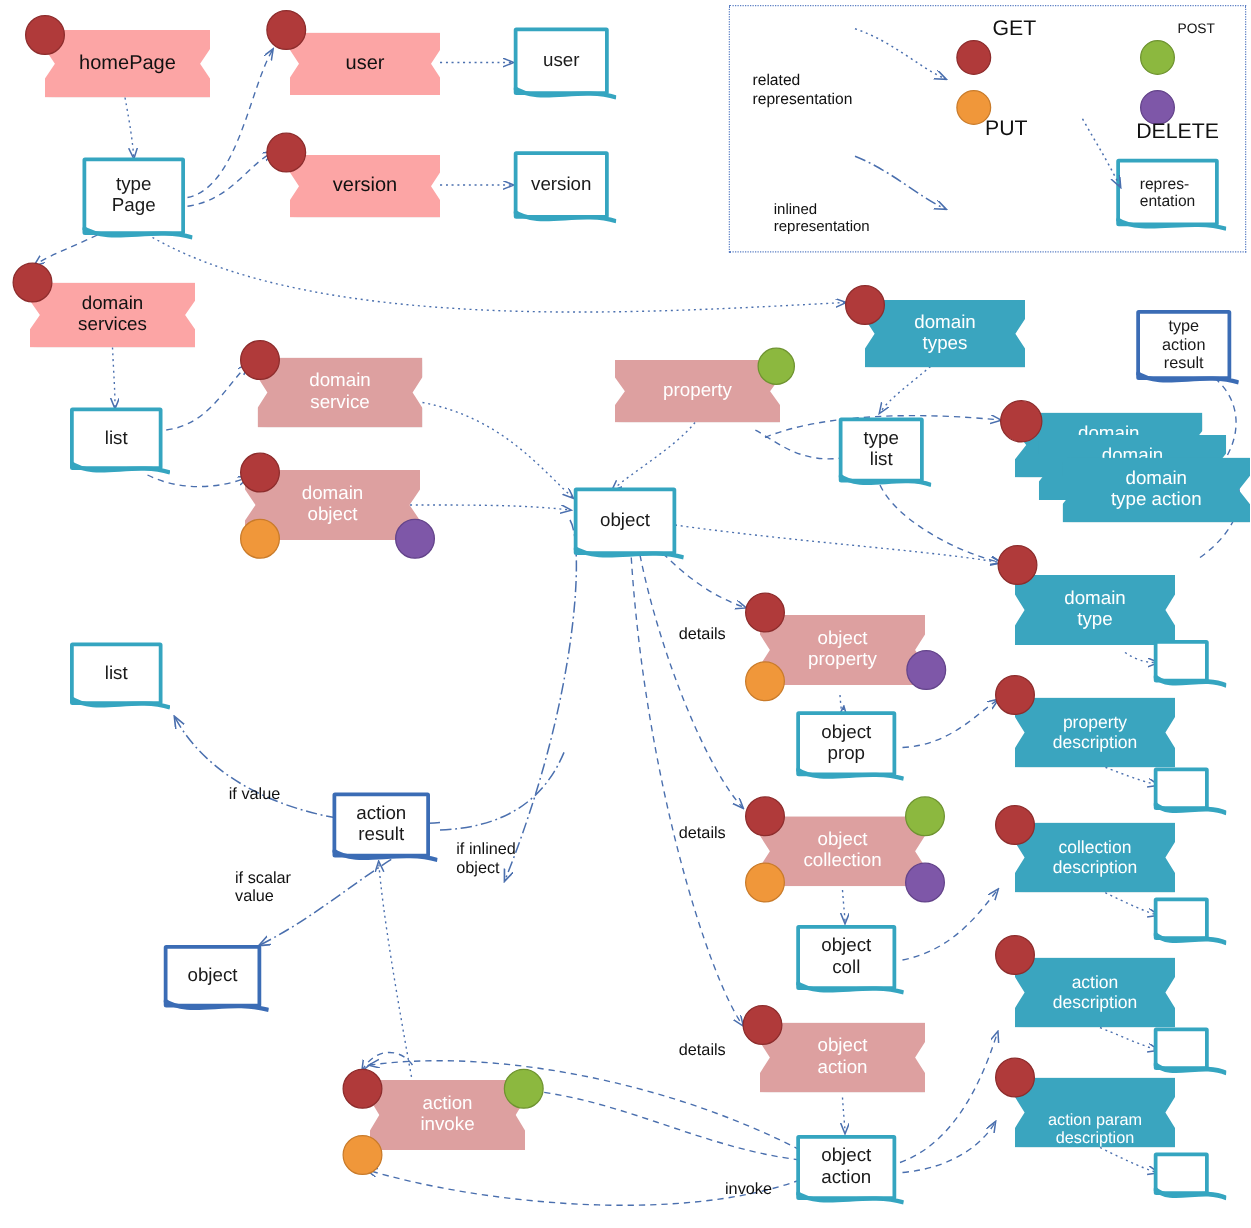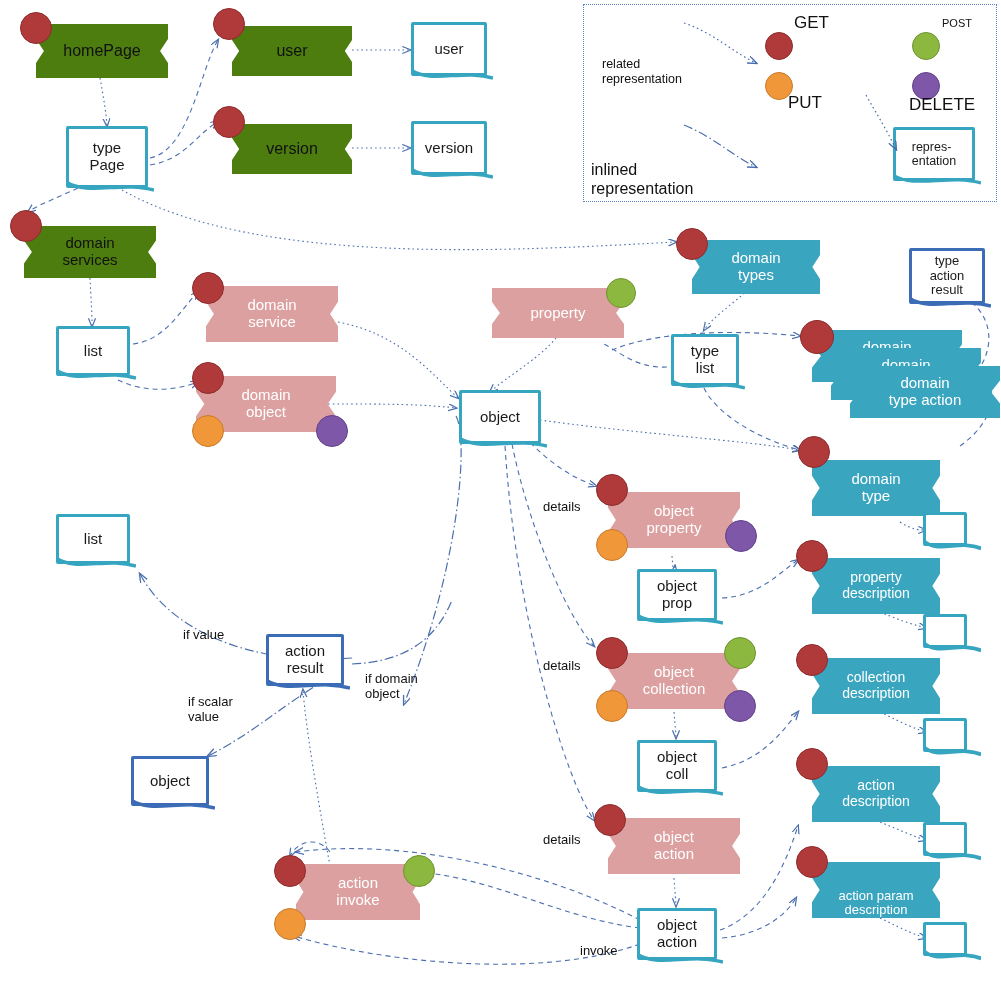--- a/index.html
+++ b/index.html
@@ -9,21 +9,21 @@
 
   
   .node{position:absolute;box-sizing:border-box;display:flex;align-items:center;
         justify-content:center;text-align:center;line-height:1.12;}
   .node .lbl{display:block;padding:0 6px;}
 
   
   .res{ -webkit-clip-path:polygon(0 0,100% 0,100% 28%,94% 50%,100% 72%,100% 100%,0 100%,0 72%,6% 50%,0 28%);
         clip-path:polygon(0 0,100% 0,100% 28%,94% 50%,100% 72%,100% 100%,0 100%,0 72%,6% 50%,0 28%);
         filter:drop-shadow(3px 3px 3px rgba(110,110,110,.55));}
-  .res.yellow{background:#4d7c0f;color:#111;border:0;}
+  .res.yellow{background:#fca5a5;color:#111;border:0;}
   .res.red{background:#dda0a0;color:#ffffff;}
   .res.teal{background:#3aa5bf;color:#ffffff;}
 
   
   .doc{background:#ffffff;color:#1a1a1a;border:3px solid #35a5c0;border-radius:2px;
        box-sizing:border-box;}
   .doc.darkblue{border-color:#3b6cb5;}
   .doc .wave{position:absolute;left:-3px;right:-3px;bottom:-9px;height:14px;}
 
   
@@ -154,21 +154,21 @@
     <div class="dot put" style="left:181px;top:67px;width:28px;height:28px;"></div>
     <div class="dot del" style="left:328px;top:67px;width:28px;height:28px;"></div>
 
     <div class="lgtxt" style="left:210px;top:8px;font-size:17px;">GET</div>
     <div class="lgtxt" style="left:358px;top:12px;font-size:11px;">POST</div>
     <div class="lgtxt" style="left:204px;top:88px;font-size:17px;">PUT</div>
     <div class="lgtxt" style="left:325px;top:90px;font-size:17px;">DELETE</div>
 
     <div class="lgtxt" style="left:18px;top:52px;font-size:12.5px;">related
 representation</div>
-    <div class="lgtxt" style="left:7px;top:155px;font-size:16px;">inlined
+    <div class="lgtxt" style="left:35px;top:155px;font-size:12px;">inlined
 representation</div>
 
     <div class="doc" style="position:absolute;left:309px;top:122px;width:82px;height:54px;display:flex;align-items:center;justify-content:center;font-size:12.5px;white-space:pre;">
       <span>repres-
 entation</span>
       <svg class="wave" viewBox="0 0 88 14" preserveAspectRatio="none">
           <path d="M0,2 C22,16 56,1 88,10" fill="none" stroke="#35a5c0" stroke-width="3.2"></path>
         </svg>
     </div>
 
@@ -434,16 +434,16 @@
       </svg>
   </div>
 
   <div class="elabel" style="left:543px;top:500px;font-size:13px;">details</div>
   <div class="elabel" style="left:543px;top:659px;font-size:13px;">details</div>
   <div class="elabel" style="left:543px;top:833px;font-size:13px;">details</div>
   <div class="elabel" style="left:580px;top:944px;font-size:13px;">invoke</div>
   <div class="elabel" style="left:183px;top:628px;font-size:13px;">if value</div>
   <div class="elabel" style="left:188px;top:695px;font-size:13px;">if scalar
 value</div>
-  <div class="elabel" style="left:365px;top:672px;font-size:13px;">if domain
+  <div class="elabel" style="left:365px;top:672px;font-size:13px;">if inlined
 object</div>
 
 </div>
 
 </body></html>

